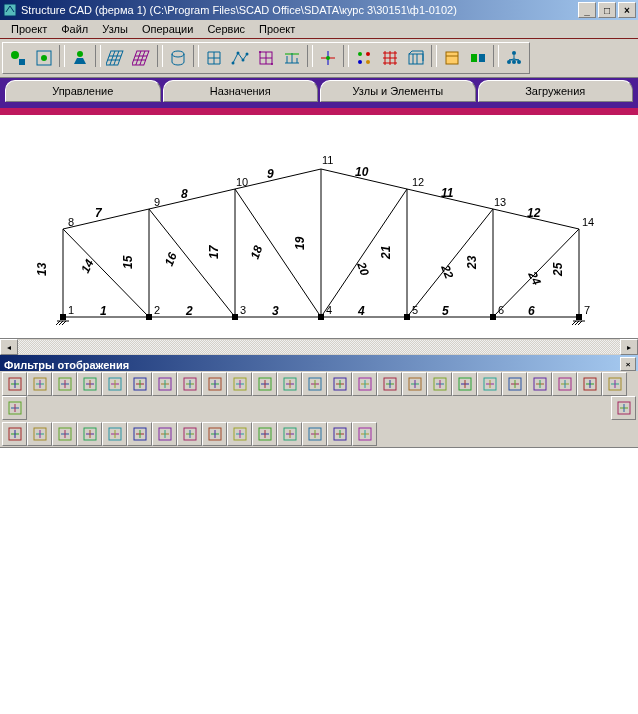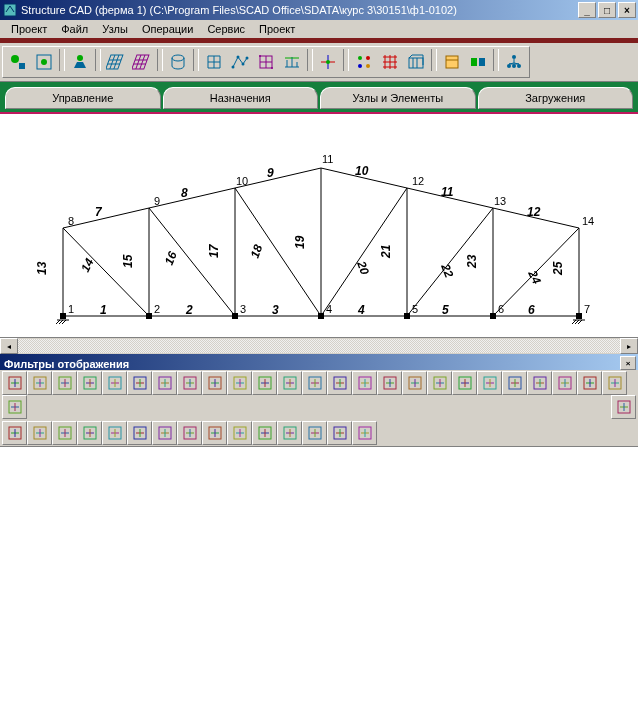--- a/index.html
+++ b/index.html
@@ -1,28 +1,28 @@
 <!DOCTYPE html>
 <html><head>
 <meta charset="utf-8">
 <style>
   html,body{margin:0;padding:0;font-family:"Tahoma","Arial",sans-serif;font-size:11px;background:#fff;color:#000}
   body{width:638px;height:714px;overflow:hidden}
   .titlebar{height:20px;background:linear-gradient(to right,#0a246a,#a6caf0);display:flex;align-items:center;padding:0 2px;color:#fff}
   .titlebar .app-icon{width:16px;height:16px;margin-right:3px;display:flex;align-items:center;justify-content:center;font-size:12px}
   .titlebar .title-text{flex:1;font-weight:normal;white-space:nowrap;overflow:hidden}
   .winbtn{width:16px;height:14px;margin-left:2px;background:#d4d0c8;border:1px solid #808080;border-top-color:#fff;border-left-color:#fff;display:flex;align-items:center;justify-content:center;font-family:"Arial";font-size:10px;font-weight:bold;color:#000;cursor:default}
-  .menubar{height:18px;background:#d4d0c8;display:flex;align-items:center;padding-left:4px;border-bottom:5px solid #7f1d1d}
+  .menubar{height:18px;background:#d4d0c8;display:flex;align-items:center;padding-left:4px;border-bottom:1px solid #7f1d1d}
   .menubar span{padding:2px 7px;cursor:default}
   .toolbar{background:#d4d0c8;padding:3px 2px;border-bottom:1px solid #808080;display:flex;align-items:center}
   .tbtn{width:24px;height:24px;margin:0 0px;background:#d4d0c8;border:1px solid #d4d0c8;display:flex;align-items:center;justify-content:center;position:relative;cursor:default}
   .tbtn .ic{width:20px;height:20px}
   .sep{width:4px;height:22px;border-left:1px solid #808080;border-right:1px solid #fff;margin:0 2px}
   .toolbar-raised{border:1px solid #808080;border-top-color:#fff;border-left-color:#fff;padding:2px;display:inline-flex}
-  .tabbar{height:28px;background:#15803d;display:flex;align-items:center;padding:2px 4px 0;border-bottom:2px solid #be185d}
+  .tabbar{height:28px;background:#4c1d95;display:flex;align-items:flex-start;padding:2px 4px 0;border-bottom:7px solid #be185d}
   .tab{flex:1;margin:0 1px;height:20px;display:flex;align-items:center;justify-content:center;border:1px solid #808080;border-top-left-radius:10px;border-top-right-radius:10px;border-bottom:1px solid #808080;background:#d4d0c8;font-size:11px;cursor:default;border-top-color:#fff;border-left-color:#fff}
   .tab.active{background:#d4d0c8;color:#d00000;font-weight:bold;font-style:italic;border-bottom-color:#d4d0c8}
   .canvas-area{position:relative;height:222px;background:#fff;border-top:1px solid #fff;overflow:hidden}
   .canvas-area svg{width:100%;height:100%}
   .scroll-area{height:16px;background:#d4d0c8;display:flex;align-items:center;border-top:1px solid #808080}
   .scroll-btn{width:16px;height:14px;border:1px solid #808080;border-top-color:#fff;border-left-color:#fff;display:flex;align-items:center;justify-content:center;font-size:8px}
   .scroll-track{flex:1;height:14px;background:repeating-conic-gradient(#d4d0c8 0 25%,#f0f0f0 0 50%) 0/2px 2px}
   .panel-title{height:16px;background:linear-gradient(to right,#0a246a,#a6caf0);color:#fff;font-weight:bold;font-size:11px;padding-left:4px;display:flex;align-items:flex-end}
   .panel-title .close{margin-left:auto;margin-right:2px;width:14px;height:12px;background:#d4d0c8;border:1px solid #808080;border-top-color:#fff;border-left-color:#fff;display:flex;align-items:center;justify-content:center;font-weight:bold;color:#000;font-size:8px}
   .filters{background:#d4d0c8;border-bottom:1px solid #808080}

